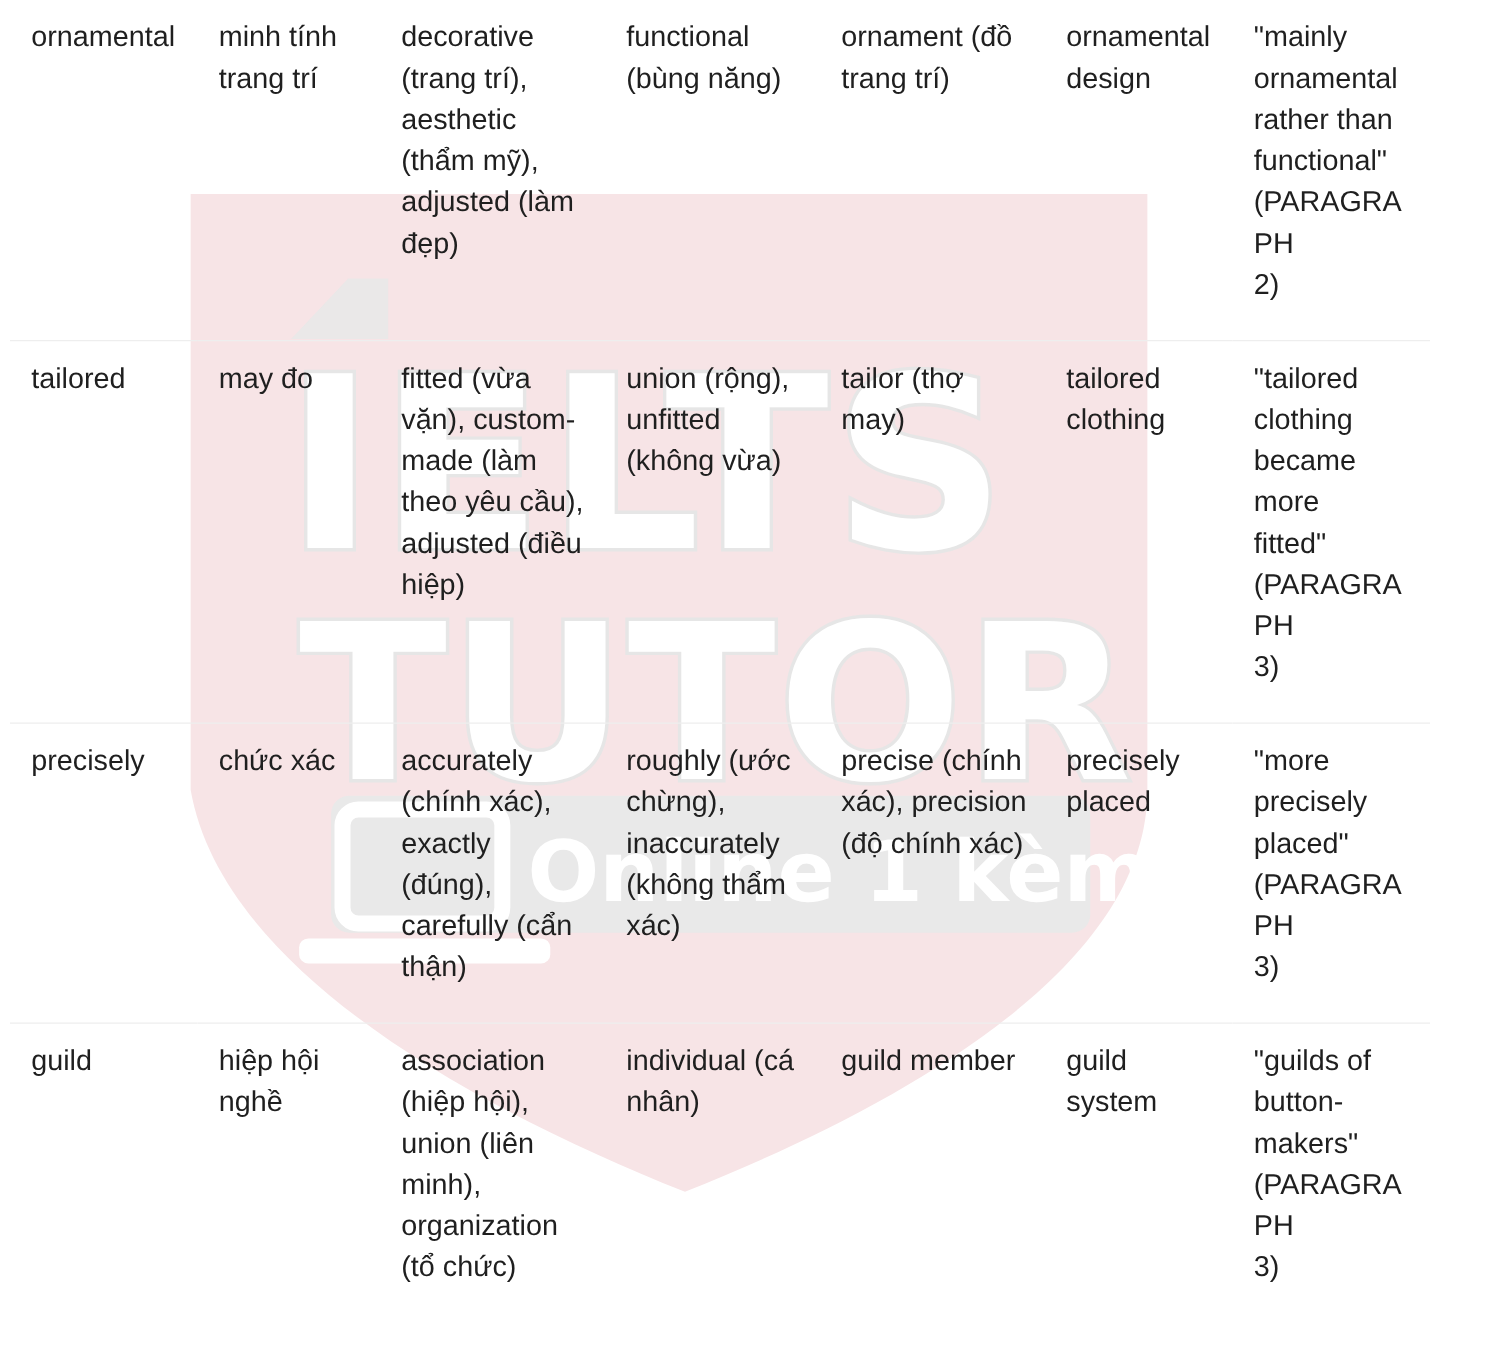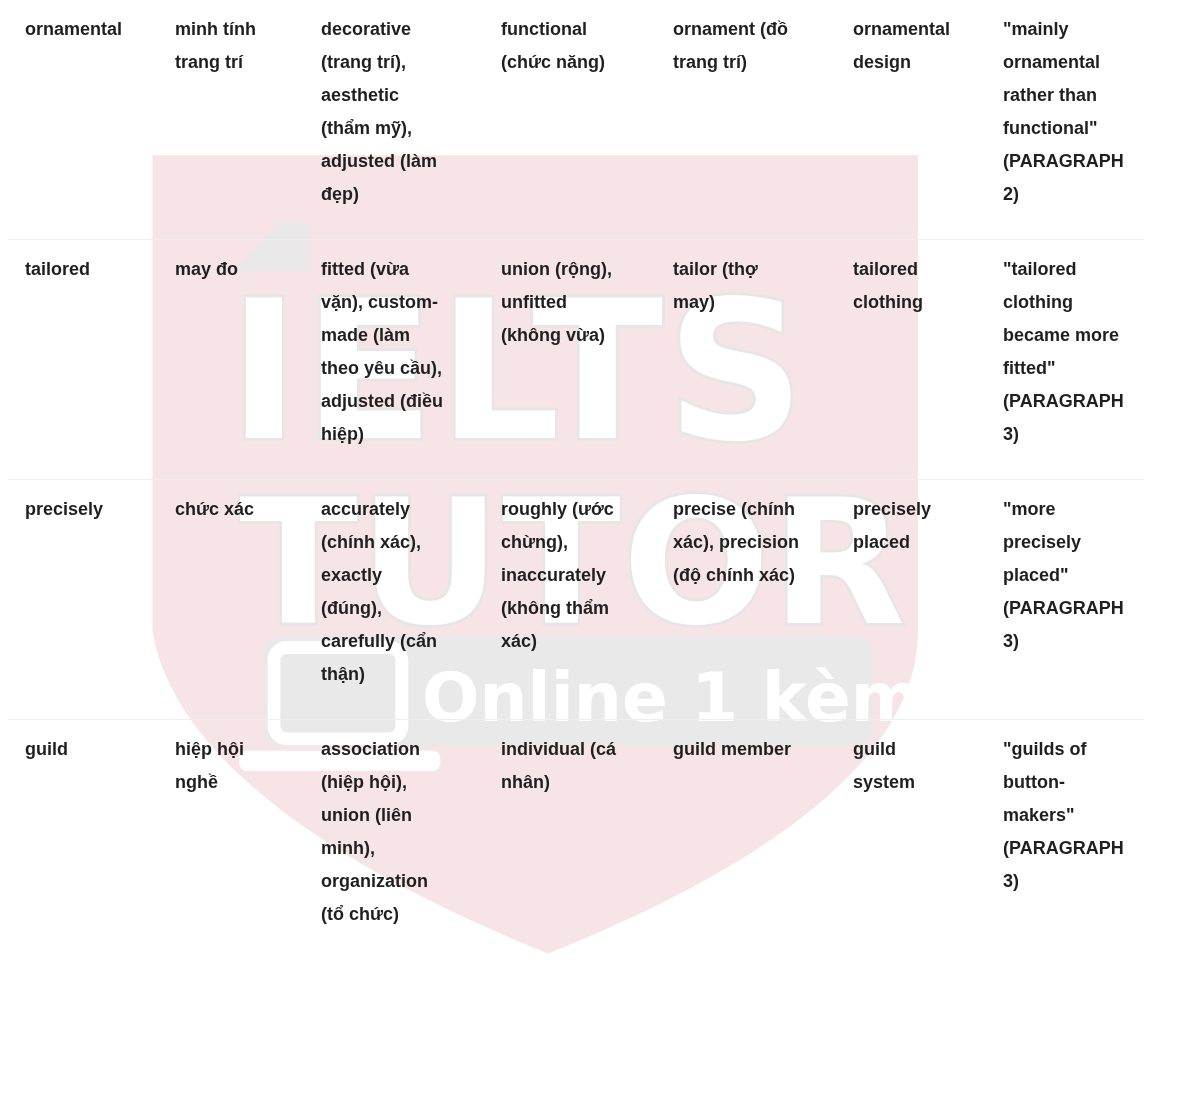--- a/index.html
+++ b/index.html
@@ -30,27 +30,26 @@
     position: absolute;
     left: 8px;
     top: 0;
     width: 1136px;
     border-collapse: collapse;
     z-index: 1;
     table-layout: fixed;
   }
   .vocab-table td {
     vertical-align: top;
-    font-size: 18px;
+    font-size: 23px;
     line-height: 33px;
     padding: 13px 10px 28px 17px;
     border-bottom: 1px solid #eeeeee;
     white-space: pre-line;
     word-wrap: break-word;
-    font-weight: bold;
   }
   .vocab-table tr:last-child td { border-bottom: none; }
   col.c1 { width: 150px; }
   col.c2 { width: 146px; }
   col.c3 { width: 180px; }
   col.c4 { width: 172px; }
   col.c5 { width: 180px; }
   col.c6 { width: 150px; }
   col.c7 { width: 158px; }
 </style>
@@ -90,21 +89,21 @@
       <td>ornamental</td>
       <td>minh tính
 trang trí</td>
       <td>decorative
 (trang trí),
 aesthetic
 (thẩm mỹ),
 adjusted (làm
 đẹp)</td>
       <td>functional
-(chức năng)</td>
+(bùng năng)</td>
       <td>ornament (đồ
 trang trí)</td>
       <td>ornamental
 design</td>
       <td>"mainly
 ornamental
 rather than
 functional"
 (PARAGRAPH
 2)</td>

